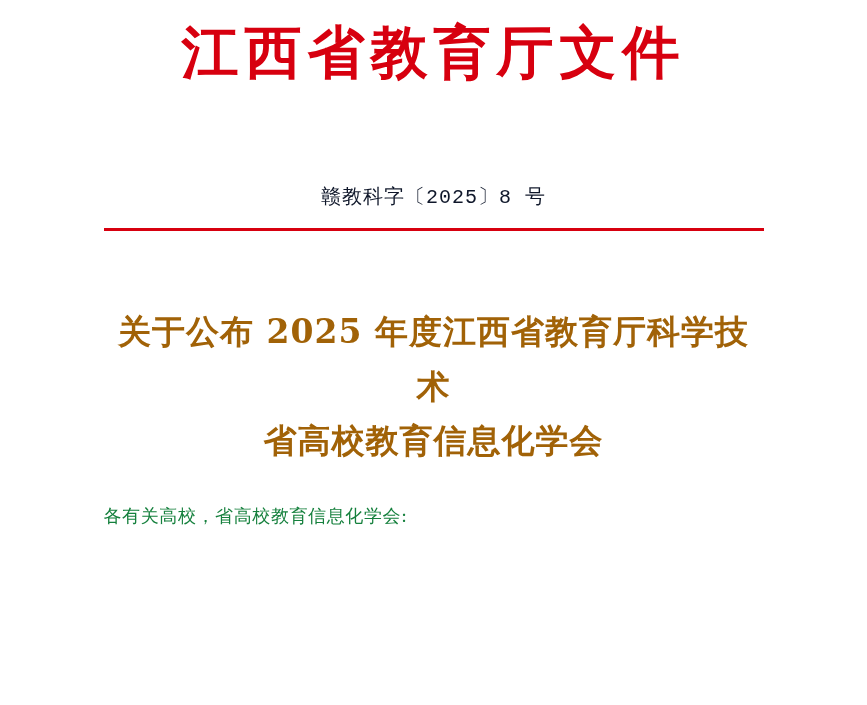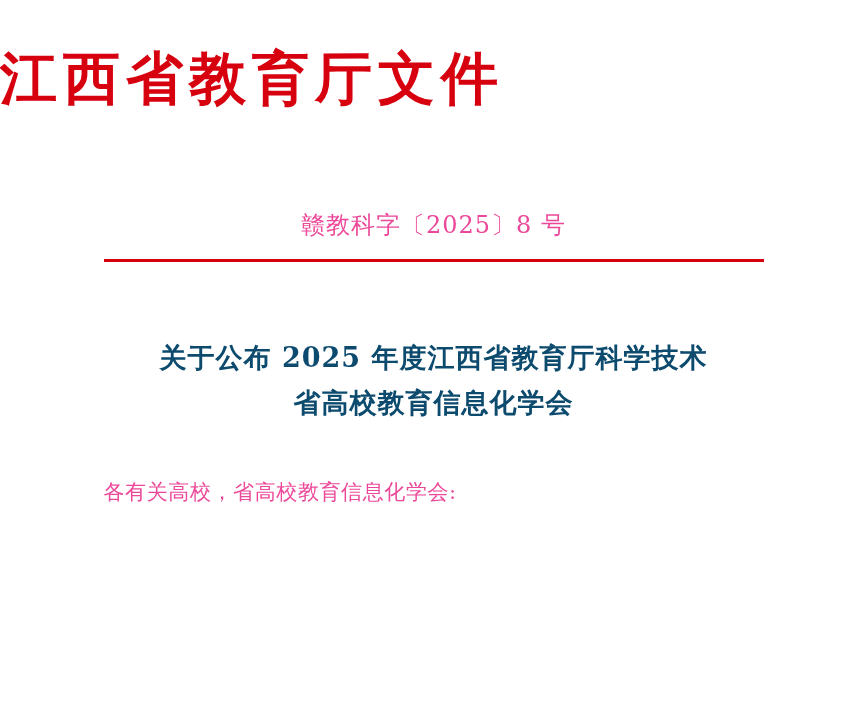--- a/index.html
+++ b/index.html
@@ -15,67 +15,67 @@
     color: #000000;
   }
   .page {
     position: relative;
     width: 867px;
     height: 705px;
     background: #ffffff;
     box-sizing: border-box;
   }
   .doc-header {
-    text-align: left;
-    padding-top: 32px;
-    margin-top: 10px;
+    text-align: center;
+    padding-top: 16px;
   }
   .doc-header-title {
     color: #d7000f;
     font-family: "DejaVu Serif", "Liberation Serif", serif;
     font-weight: bold;
     font-size: 57px;
     letter-spacing: 6px;
     line-height: 1.25;
     white-space: nowrap;
   }
   .doc-number-block {
     margin-top: 96px;
     text-align: center;
   }
   .doc-number {
-    font-size: 24px;
+    font-size: 20px;
     letter-spacing: 1px;
-    color: #ec4899;
+    color: #0f172a;
     display: inline-block;
     padding-bottom: 10px;
+    font-family: Liberation Mono, monospace;
   }
   .red-rule {
     margin: 8px auto 0 auto;
     width: 660px;
     height: 3px;
     background: #d7000f;
   }
   .doc-title {
     margin: 74px auto 0 auto;
     width: 640px;
     text-align: center;
     font-weight: bold;
-    font-size: 27px;
+    font-size: 33px;
     line-height: 1.65;
     letter-spacing: 1px;
-    color: #0c4a6e;
+    color: #a16207;
   }
   .doc-body {
-    margin: 46px auto 0 auto;
+    margin: 29px auto 0 auto;
     width: 660px;
-    font-size: 21px;
+    font-size: 18px;
     line-height: 2.05;
     letter-spacing: 0.6px;
-    color: #ec4899;
+    color: #15803d;
   }
   .salutation {
     text-align: left;
   }
   .para {
     text-align: justify;
     text-justify: inter-ideograph;
     text-indent: 2em;
     margin-top: 4px;
   }

